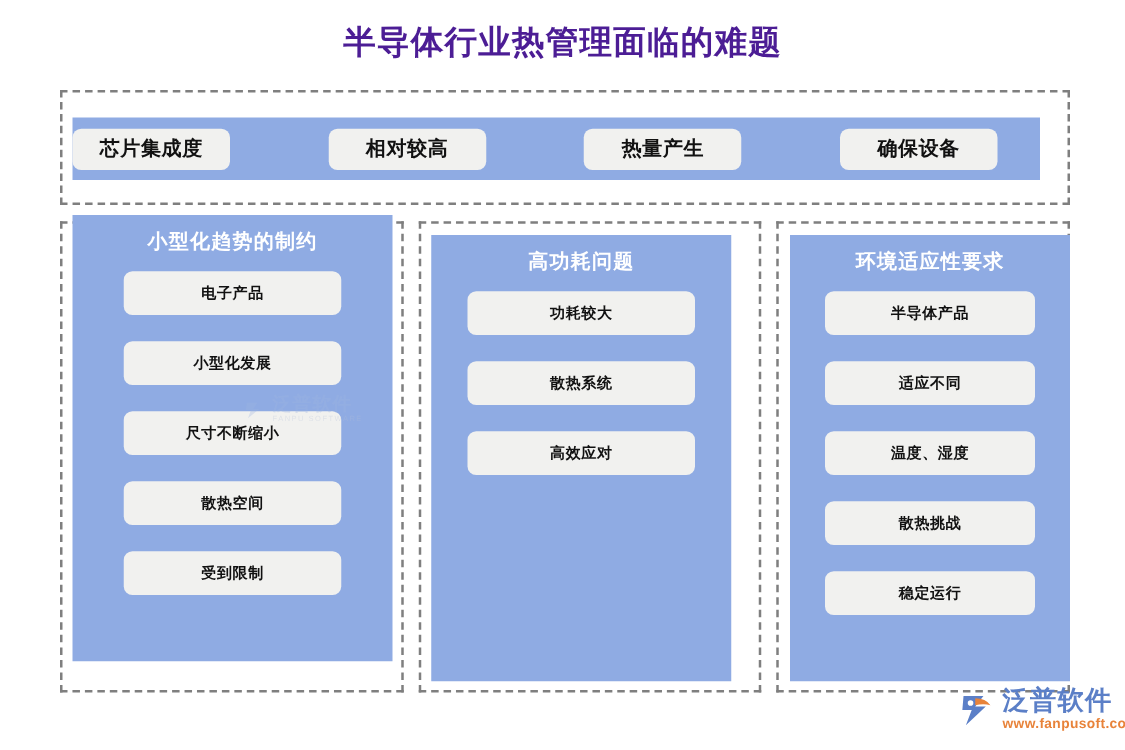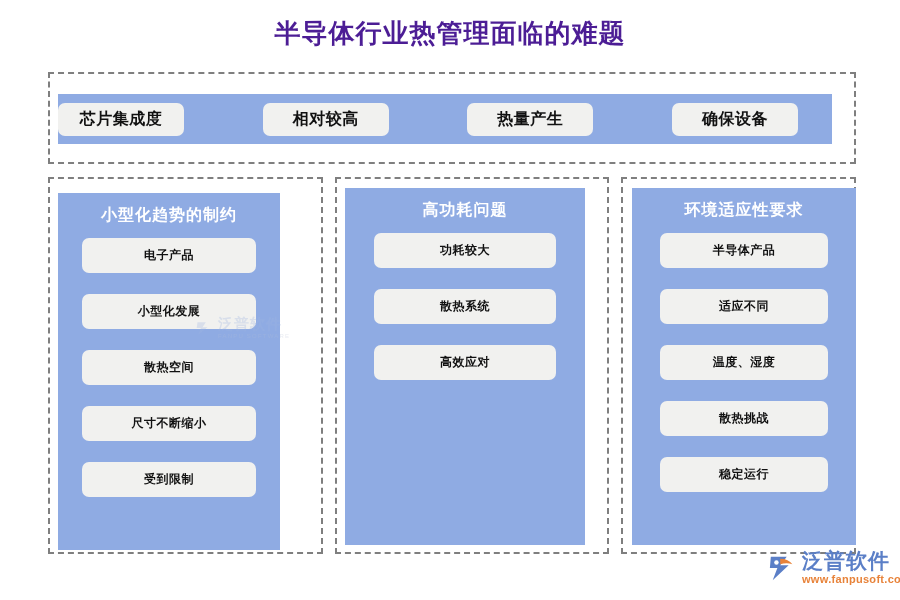--- a/index.html
+++ b/index.html
@@ -71,22 +71,22 @@
     left: 58px;
     top: 94px;
     width: 774px;
     height: 50px;
     display: flex;
     flex-direction: row;
     align-items: center;
   }
   #col1-panel {
     left: 58px;
-    top: 193px;
-    width: 222px;
+    top: 172px;
+    width: 256px;
     height: 357px;
   }
   #col2-panel {
     left: 345px;
     top: 188px;
     width: 240px;
     height: 357px;
   }
   #col3-panel {
     left: 632px;
@@ -260,22 +260,22 @@
   </div>
 </div>
 
 <div class="dashed-box" id="col1-dashed"></div>
 <div class="blue-panel" id="col1-panel">
   <div class="col-inner">
     <div class="col-header">小型化趋势的制约</div>
     <div class="col-items">
       <div class="col-pill">电子产品</div>
       <div class="col-pill">小型化发展</div>
+      <div class="col-pill">尺寸不断缩小</div>
       <div class="col-pill">散热空间</div>
-      <div class="col-pill">尺寸不断缩小</div>
       <div class="col-pill">受到限制</div>
     </div>
   </div>
 </div>
 
 <div class="dashed-box" id="col2-dashed"></div>
 <div class="blue-panel" id="col2-panel">
   <div class="col-inner">
     <div class="col-header">高功耗问题</div>
     <div class="col-items">

